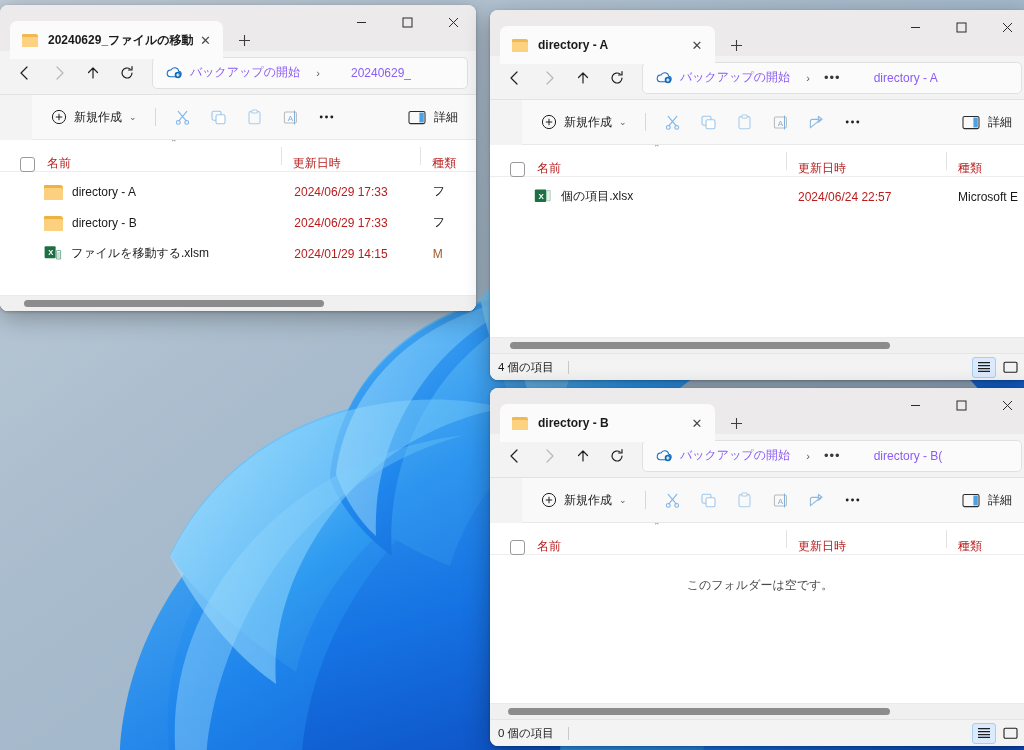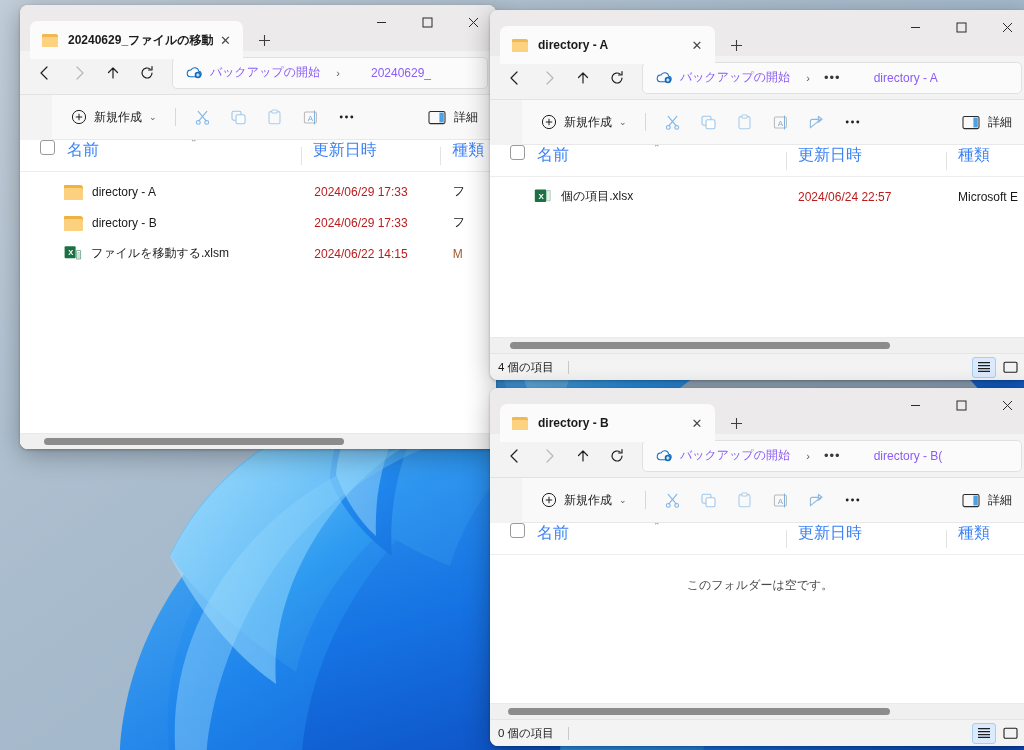--- a/index.html
+++ b/index.html
@@ -135,21 +135,21 @@
     overflow: hidden; position: relative;
   }
   .colhdr {
     flex: 0 0 32px; height: 32px; display: flex; align-items: center;
     border-bottom: 1px solid #ededed; position: relative; background: #ffffff;
   }
   .sortmark {
     position: absolute; top: -1px; font-size: 9px; color: #8a8a8a; line-height: 8px;
   }
   .hcell {
-    font-size: 16px; color: #3b82f6; display: flex; align-items: flex-start;
+    font-size: 12px; color: #b91c1c; display: flex; align-items: flex-end;
     height: 32px; padding-left: 12px; position: relative;
   }
   .hcell.divided::before {
     content: ""; position: absolute; left: 0; top: 7px; bottom: 7px;
     width: 1px; background: #e3e3e3;
   }
   .chkbox {
     width: 15px; height: 15px; border: 1px solid #9a9a9a; border-radius: 3px;
     background: #fff; margin-left: 20px; margin-right: 12px; flex: 0 0 15px;
   }
@@ -248,21 +248,21 @@
       <path d="M480,298 C540,232 630,198 718,210 C744,214 768,221 790,231 C716,232 648,264 604,320 C566,368 548,424 548,476 C516,420 492,356 480,298 Z" fill="url(#p3)" opacity="0.9"></path>
       <path d="M560,760 C560,640 630,540 760,500 C880,464 1000,512 1024,600 L1024,790 L560,790 Z" fill="url(#p1)" opacity="0.9"></path>
       <path d="M700,790 C700,690 760,606 880,572 C944,554 1000,566 1024,592 L1024,790 Z" fill="url(#p4)"></path>
       <path d="M170,556 C220,452 330,394 450,400 C470,401 488,404 504,408 C436,420 372,458 330,516 C290,570 272,630 276,684 C230,652 196,606 170,556 Z" fill="url(#edge)" opacity="0.55"></path>
       <path d="M336,474 C346,394 404,330 494,304 C512,298 530,295 546,294 C490,312 444,348 414,396 C386,440 374,490 376,536 C356,518 344,496 336,474 Z" fill="url(#edge)" opacity="0.5"></path>
       <path d="M504,300 C562,236 646,204 730,214 C746,216 760,219 774,223 C708,228 648,258 608,310 C574,354 556,404 554,450 C530,404 512,350 504,300 Z" fill="url(#edge)" opacity="0.45"></path>
       <path d="M176,760 C162,616 264,484 416,444 C432,440 448,437 464,435 C386,456 314,506 268,578 C222,650 202,730 206,790 L176,790 Z" fill="url(#edge)" opacity="0.4"></path>
     </g>
   </svg>
 
-  <div class="window" style="left:20px; top:5px; width:476px; height:444px;">
+  <div class="window" style="left:0; top:5px; width:476px; height:306px;">
     <div class="titlebar">
       <div class="tabstrip">
         <div class="tab">
           <span class="tab-folder-icon">
               <i class="back"></i>
               <i class="front"></i>
             </span>
           <span class="tab-title">20240629_ファイルの移動</span>
           <span class="tab-close">✕</span>
         </div>
@@ -422,21 +422,21 @@
             <span class="xl-icon">
               <svg width="18" height="19" viewBox="0 0 18 19">
                   <rect x="0.6" y="2.2" width="11" height="12" rx="1" fill="#1d7044"></rect>
                   <text x="4.2" y="11" font-size="7.6" fill="#fff" font-family="Liberation Sans, sans-serif" font-weight="bold">X</text>
                   <path d="M12.4 6.6h4.2v8.4h-4.2z" fill="#fff" stroke="#5e9c7e" stroke-width="0.8"></path>
                   <path d="M13.2 9h2.6M13.2 11h2.6M13.2 13h2.6" stroke="#5e9c7e" stroke-width="0.7"></path>
                 </svg>
             </span>
             <span>ファイルを移動する.xlsm</span>
           </span>
-          <span class="cell-date" style="width:152px;">2024/06/22 14:15</span>
+          <span class="cell-date" style="width:152px;">2024/01/29 14:15</span>
           <span class="cell-type" style="width:60px; color:#a05a2c;">M</span>
         </div>
       </div>
       <div class="hscroll">
         <div class="hthumb" style="width:300px; margin-left:22px;"></div>
       </div>
     </div>
 
   </div>
 

